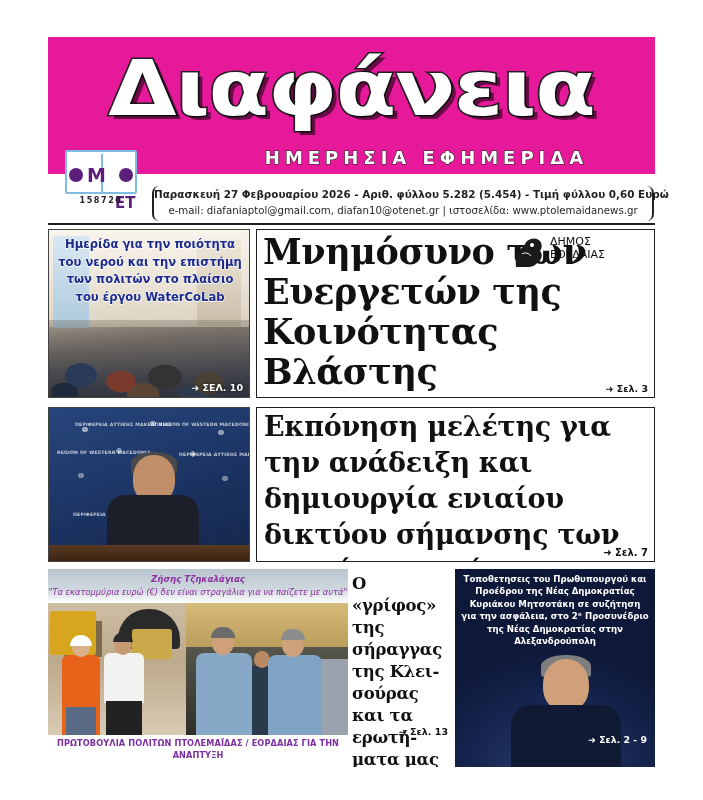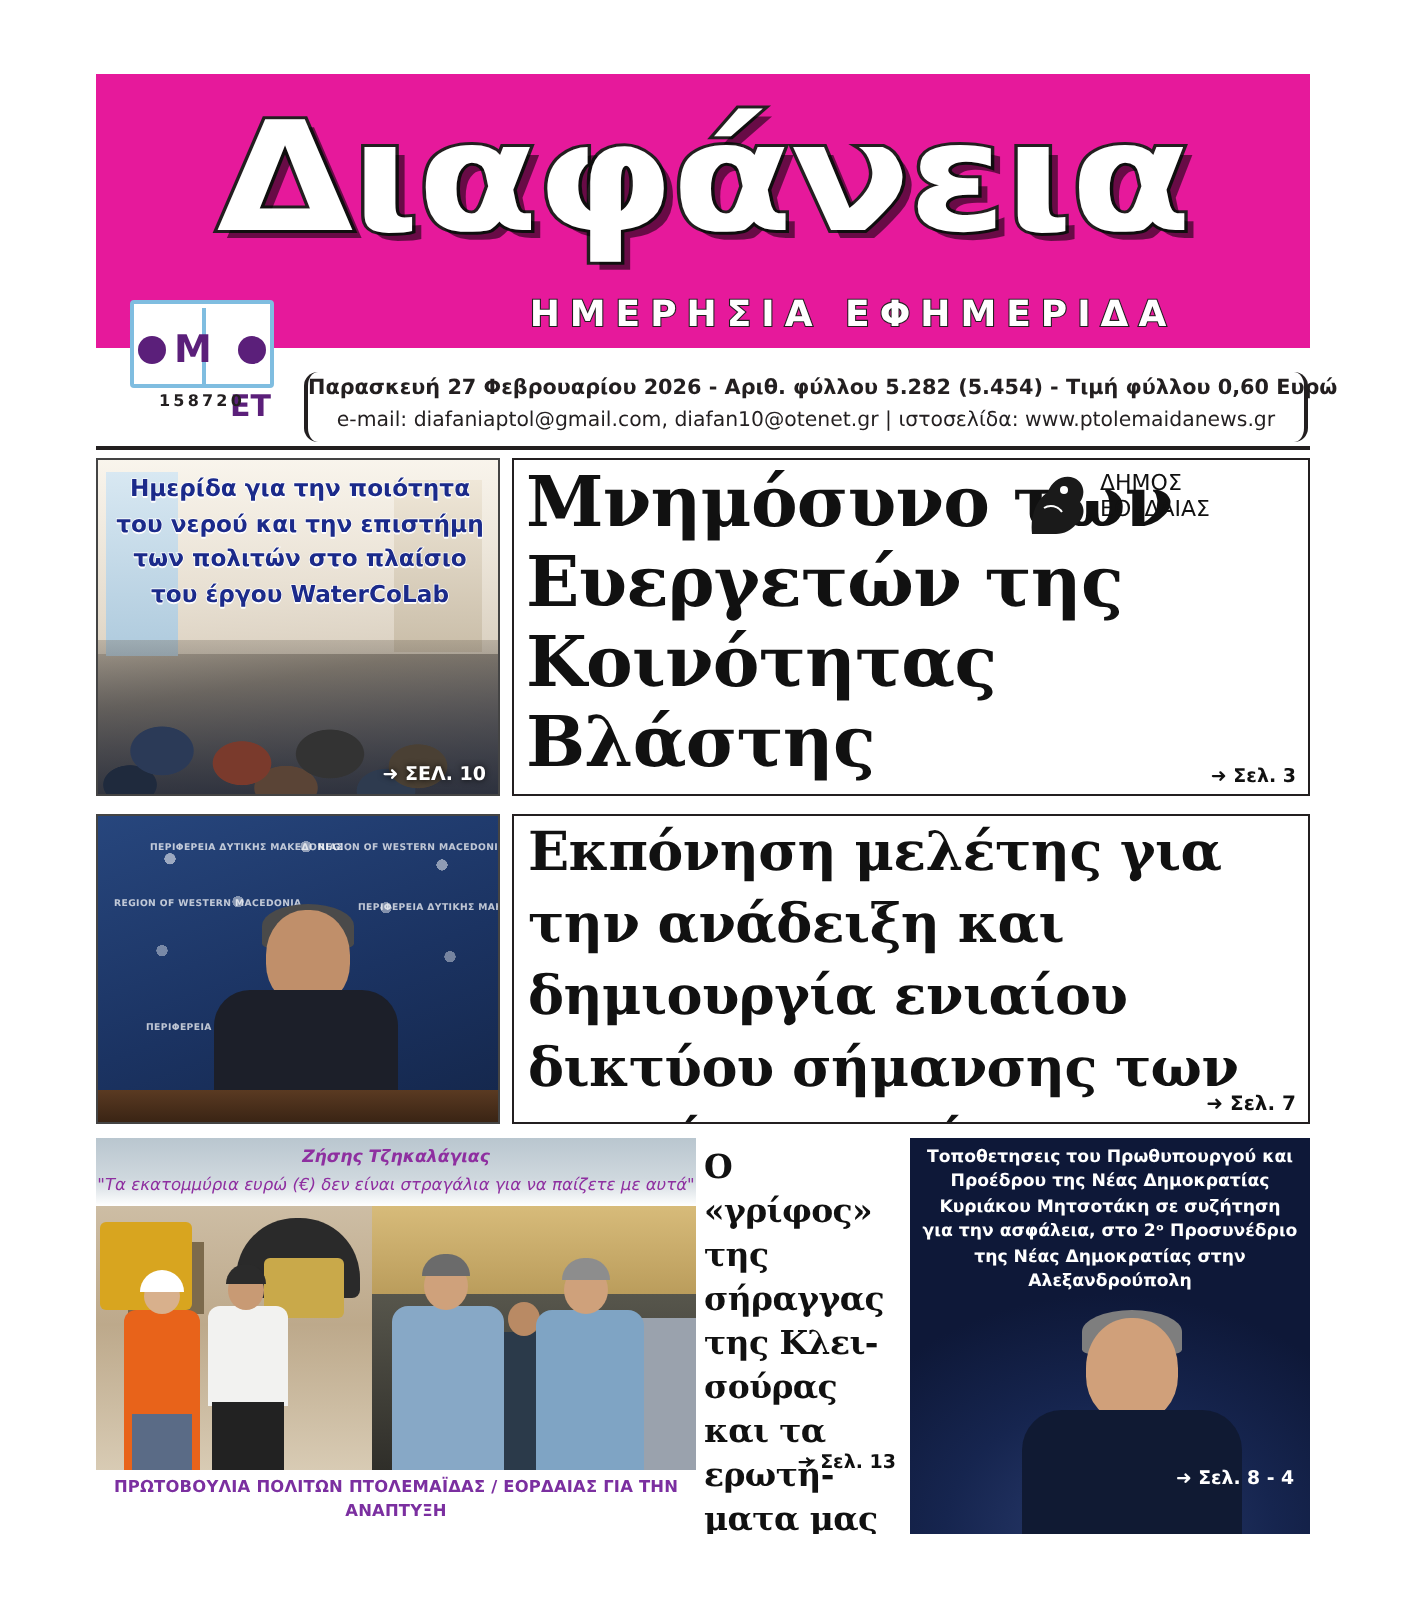--- a/index.html
+++ b/index.html
@@ -436,18 +436,18 @@
   <div class="pm-box">
     <div class="pm-bg"></div>
     <div class="pm-person">
       <div class="pm-hair"></div>
       <div class="pm-head"></div>
       <div class="pm-shirt"></div>
       <div class="pm-tie"></div>
       <div class="pm-body"></div>
     </div>
     <div class="pm-caption">Τοποθετησεις του Πρωθυπουργού και Προέδρου της Νέας Δημοκρατίας Κυριάκου Μητσοτάκη σε συζήτηση για την ασφάλεια, στο 2ᵒ Προσυνέδριο της Νέας Δημοκρατίας στην Αλεξανδρούπολη</div>
-    <div class="pm-ref">➜ Σελ. 8 - 4</div>
+    <div class="pm-ref">➜ Σελ. 2 - 9</div>
   </div>
 
   <div class="dev-caption">ΠΡΩΤΟΒΟΥΛΙΑ ΠΟΛΙΤΩΝ ΠΤΟΛΕΜΑΪΔΑΣ / ΕΟΡΔΑΙΑΣ ΓΙΑ ΤΗΝ ΑΝΑΠΤΥΞΗ</div>
 
 </div>
 
 </body></html>

